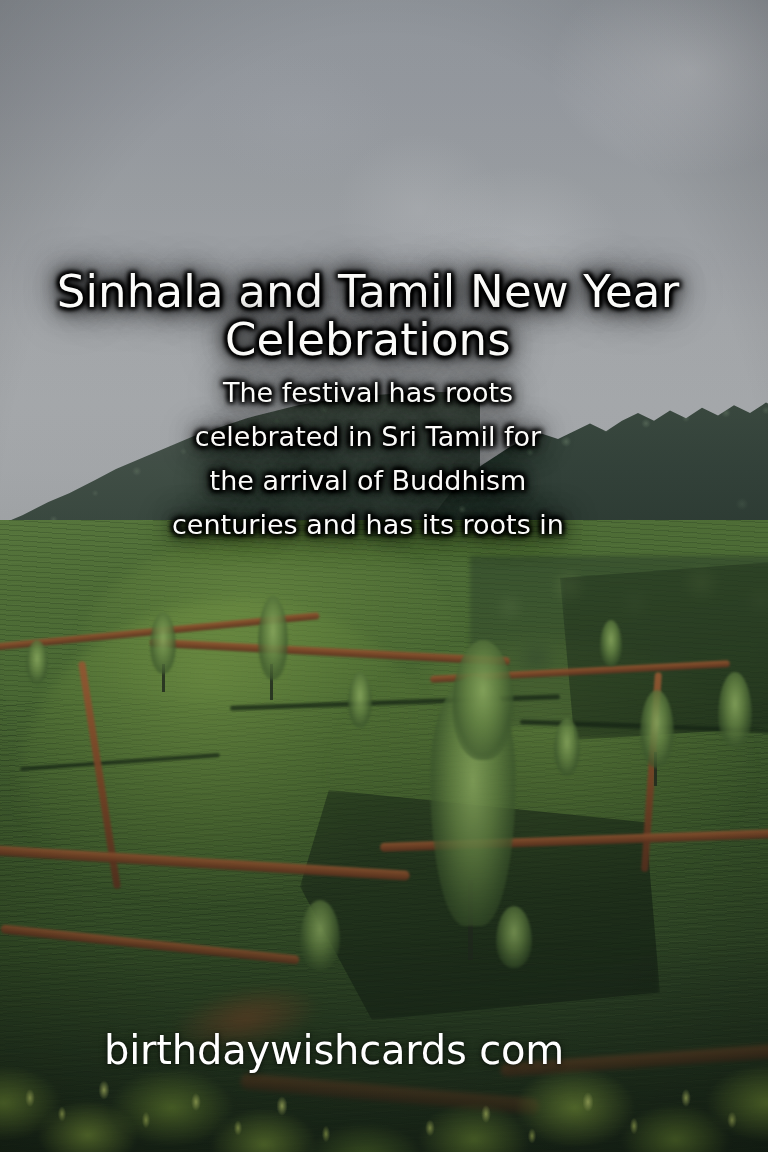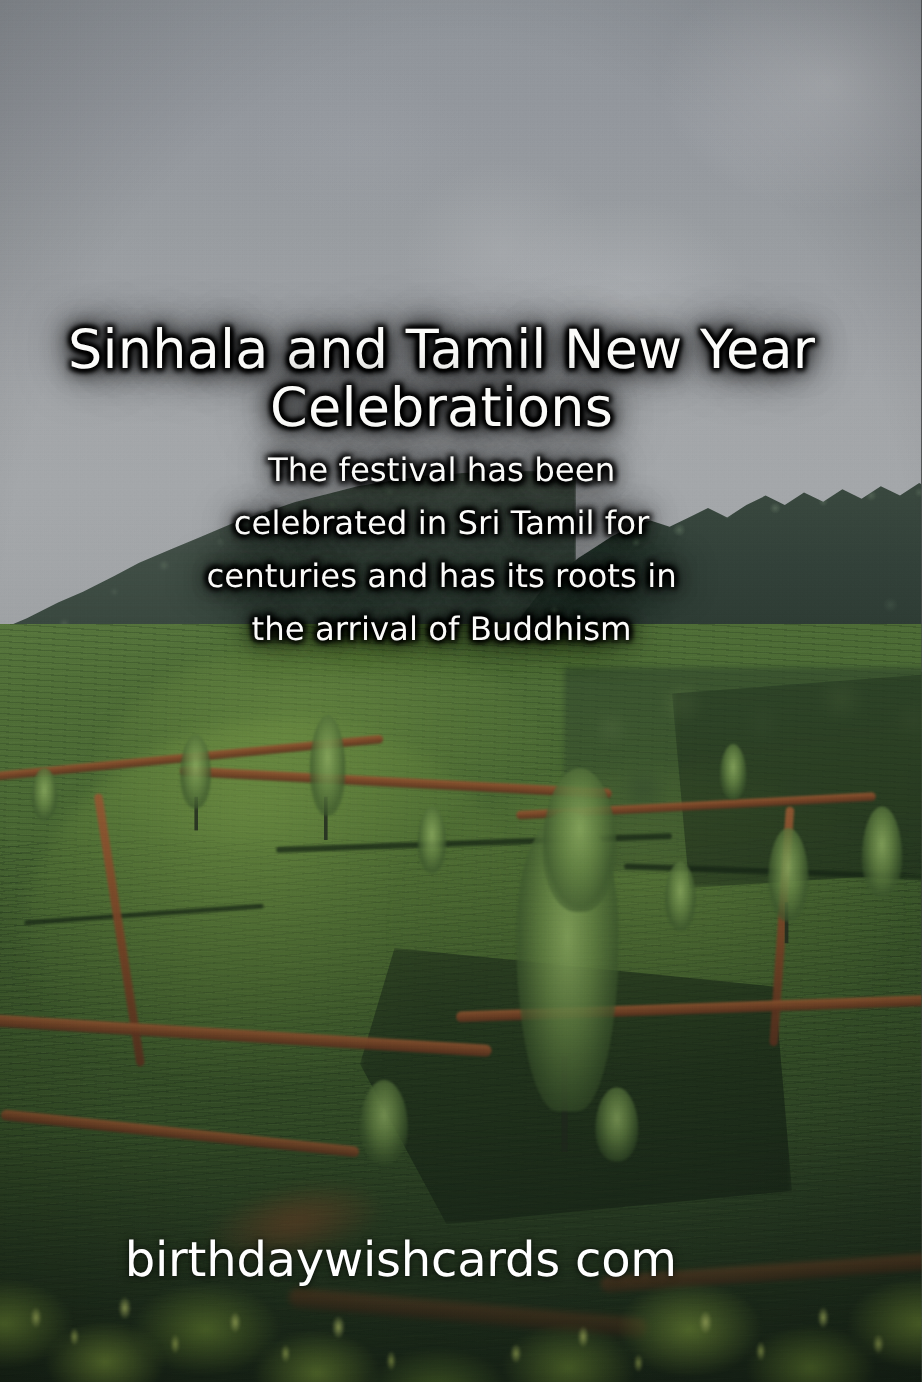--- a/index.html
+++ b/index.html
@@ -529,23 +529,23 @@
     <div class="grade"></div>
     <div class="vignette"></div>
   </div>
 
   <div class="text-layer">
 
     <div class="headline-block">
       <h1 class="headline">Sinhala and Tamil New Year Celebrations</h1>
 
       <p class="subhead">
-        <span class="line">The festival has been</span>
+        <span class="line">The festival has roots</span>
         <span class="line">celebrated in Sri Tamil for</span>
+        <span class="line">the arrival of Buddhism</span>
         <span class="line">centuries and has its roots in</span>
-        <span class="line">the arrival of Buddhism</span>
       </p>
     </div>
 
     <div class="watermark">birthdaywishcards com</div>
   </div>
 
 </div>
 
 </body></html>

